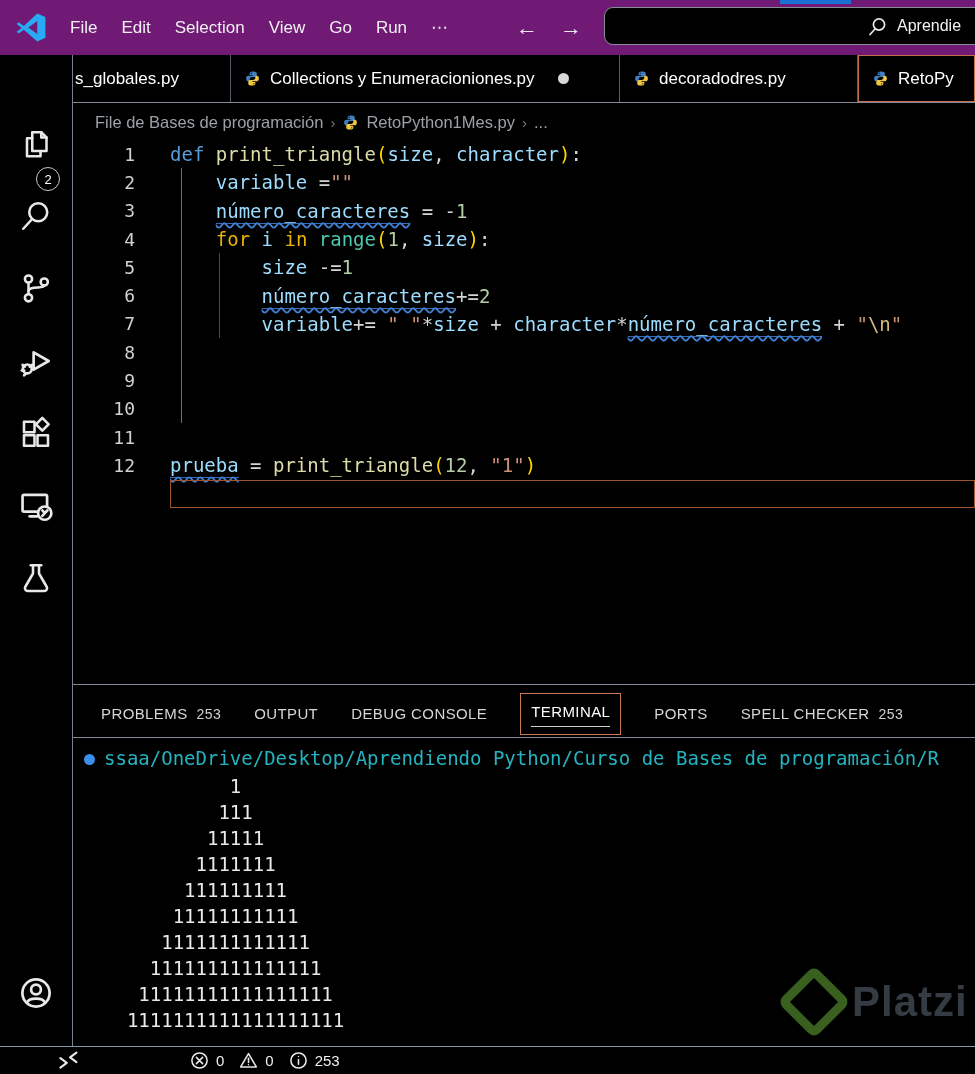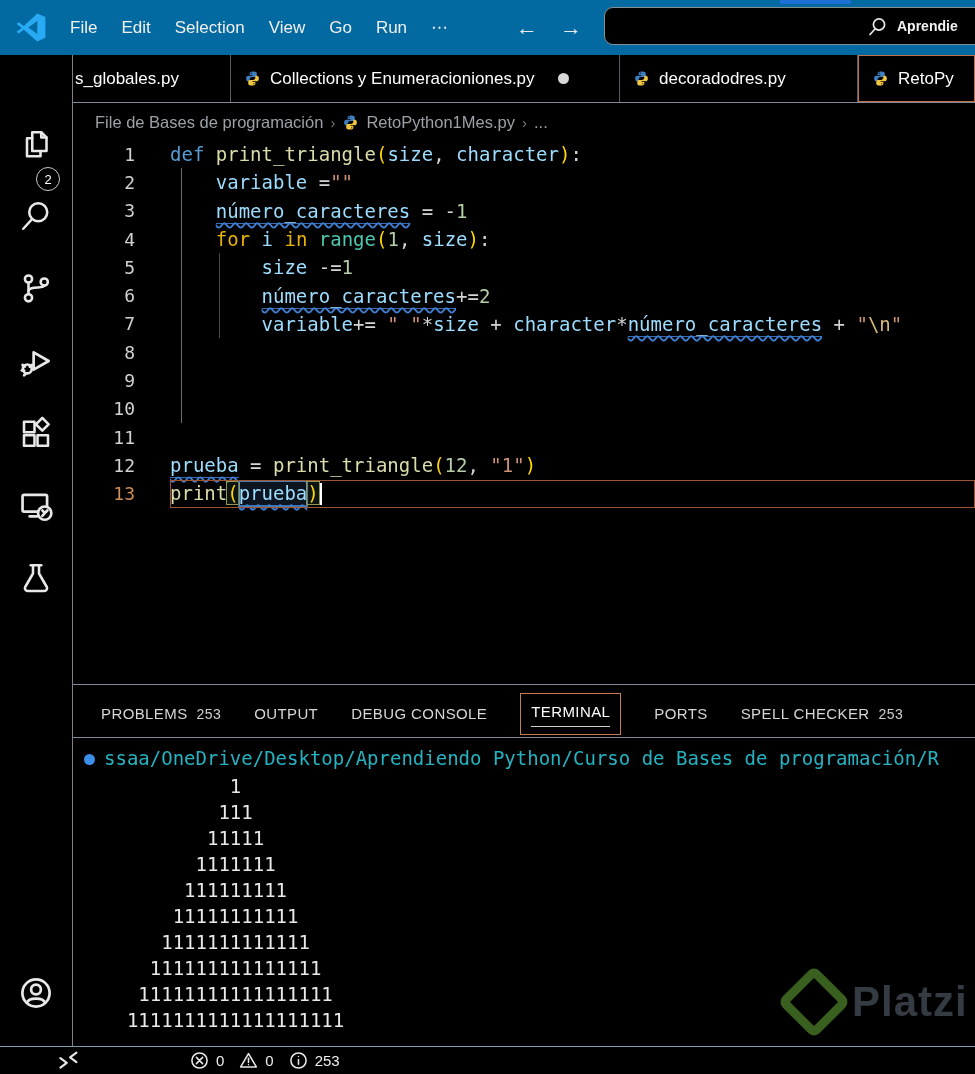--- a/index.html
+++ b/index.html
@@ -2,31 +2,31 @@
 <html><head>
 <meta charset="utf-8">
 <style>
   html,body{margin:0;padding:0;background:#000;}
   body{width:975px;height:1074px;position:relative;overflow:hidden;
        font-family:"Liberation Sans",sans-serif;color:#e8e8e8;}
   svg{display:block;}
   .stroke-ico{stroke:#e8e8e8;stroke-width:1.7;fill:none;stroke-linecap:round;stroke-linejoin:round;}
 
   
-  #titlebar{position:absolute;left:0;top:0;width:975px;height:55px;background:#0369a1;}
+  #titlebar{position:absolute;left:0;top:0;width:975px;height:55px;background:#701a75;}
   #vscode-logo{position:absolute;left:16px;top:12px;}
   #menu-bar{position:absolute;left:58px;top:0;height:55px;display:flex;align-items:center;}
   .menu-item{padding:0 12px;font-size:17px;color:#f0f0f0;cursor:default;}
   #nav-arrows{position:absolute;left:512px;top:0;height:55px;display:flex;align-items:center;gap:14px;}
   .nav-arrow{font-size:22px;color:#eaeaea;padding:0 4px;}
   #top-blue-bar{position:absolute;left:780px;top:0;width:71px;height:4px;background:#1c6fd4;}
   #search-box{position:absolute;left:604px;top:7px;width:420px;height:38px;border:1px solid #868e98;
               border-radius:9px;background:#000;box-sizing:border-box;}
   #search-inner{position:absolute;left:262px;top:0;height:36px;display:flex;align-items:center;gap:9px;}
-  #search-text{font-size:14px;color:#f2f2f2;white-space:nowrap;font-weight:bold;}
+  #search-text{font-size:16px;color:#f2f2f2;white-space:nowrap;}
 
   
   #activitybar{position:absolute;left:0;top:55px;width:73px;height:991px;background:#000;
                border-right:1px solid #79838f;box-sizing:border-box;}
   .act-item{position:absolute;left:0;width:72px;height:56px;display:flex;align-items:center;justify-content:center;}
   #act-badge{position:absolute;left:36px;top:112px;width:22px;height:22px;border:1px solid #c8c8c8;
              border-radius:50%;background:#000;color:#fff;font-size:13px;display:flex;
              align-items:center;justify-content:center;}
   #gear-glyph{font-family:"DejaVu Sans",sans-serif;font-size:34px;color:#eee;line-height:1;}
 
@@ -252,21 +252,20 @@
       <div class="code-line"><span class="gutter-num">3</span><span class="code-text"><span class="pn">    </span><span class="var sq">número_caracteres</span><span class="pn"> = -</span><span class="num">1</span></span></div>
       <div class="code-line"><span class="gutter-num">4</span><span class="code-text"><span class="pn">    </span><span class="kw2">for</span><span class="pn"> </span><span class="var">i</span><span class="pn"> </span><span class="kw2">in</span><span class="pn"> </span><span class="cls">range</span><span class="br">(</span><span class="num">1</span><span class="pn">, </span><span class="var">size</span><span class="br">)</span><span class="pn">:</span></span></div>
       <div class="code-line"><span class="gutter-num">5</span><span class="code-text"><span class="pn">        </span><span class="var">size</span><span class="pn"> -=</span><span class="num">1</span></span></div>
       <div class="code-line"><span class="gutter-num">6</span><span class="code-text"><span class="pn">        </span><span class="var sq">número_caracteres</span><span class="pn">+=</span><span class="num">2</span></span></div>
       <div class="code-line"><span class="gutter-num">7</span><span class="code-text"><span class="pn">        </span><span class="var">variable</span><span class="pn">+= </span><span class="str">" "</span><span class="pn">*</span><span class="var">size</span><span class="pn"> + </span><span class="var">character</span><span class="pn">*</span><span class="var sq">número_caracteres</span><span class="pn"> + </span><span class="str">"</span><span class="esc">\n</span><span class="str">"</span></span></div>
       <div class="code-line"><span class="gutter-num">8</span><span class="code-text"></span></div>
       <div class="code-line"><span class="gutter-num">9</span><span class="code-text"></span></div>
       <div class="code-line"><span class="gutter-num">10</span></div>
       <div class="code-line"><span class="gutter-num">11</span><span class="code-text"></span></div>
       <div class="code-line"><span class="gutter-num">12</span><span class="code-text"><span class="var sq">prueba</span><span class="pn"> = </span><span class="fn">print_triangle</span><span class="br">(</span><span class="num">12</span><span class="pn">, </span><span class="str">"1"</span><span class="br">)</span></span></div>
-      <div class="code-line"><span class="gutter-num active">13</span><span class="code-text"><span class="fn">print</span><span class="br bm">(</span><span class="var sq wh">prueba</span><span class="br bm">)</span><span class="cursor"></span></span></div>
     </div>
   <div id="current-line-box" style="top:340px;"></div>
 </div>
 
 <div id="panel">
   <div id="panel-tabs">
       <div class="panel-tab">
         <span class="plabel">PROBLEMS</span>
         <span class="pbadge">253</span>
       </div>

